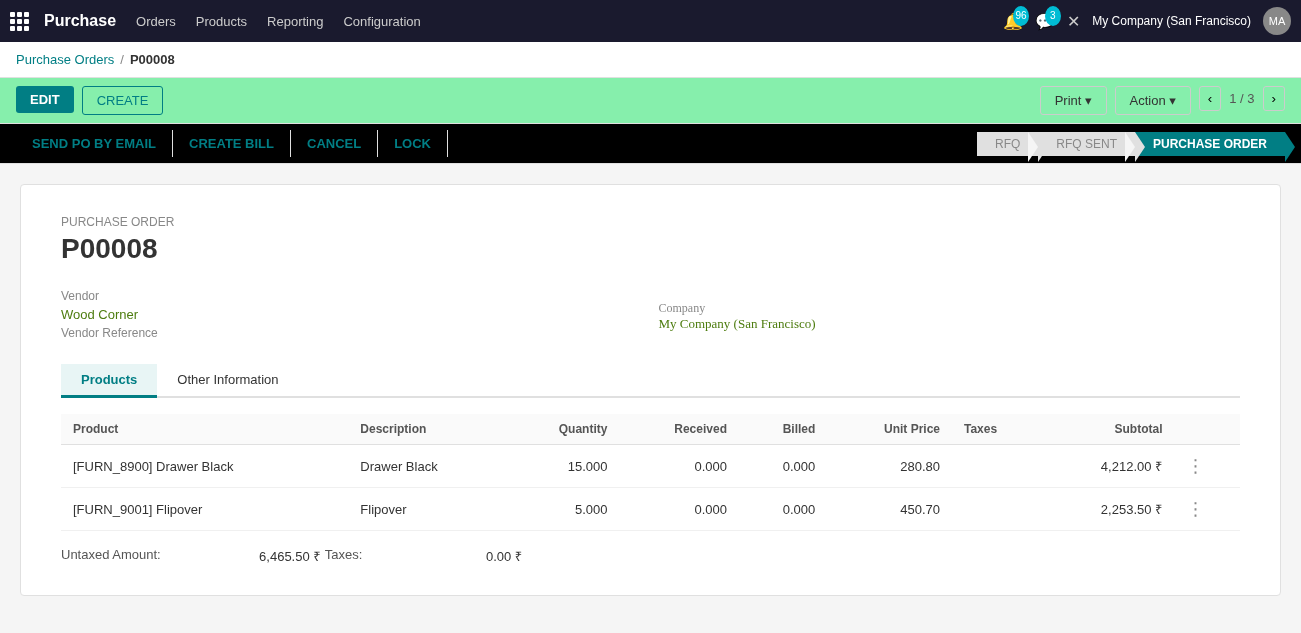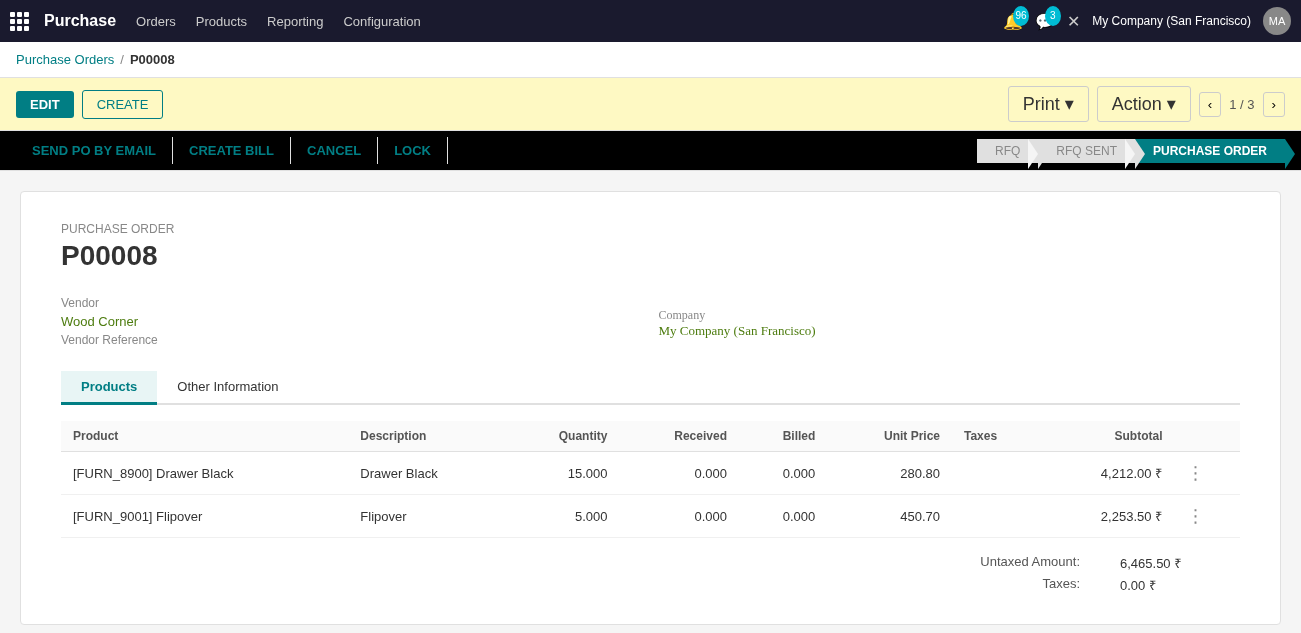--- a/index.html
+++ b/index.html
@@ -44,30 +44,30 @@
       gap: 6px;
       font-size: 13px;
       border-bottom: 1px solid #e0e0e0;
     }
     .breadcrumb a { color: #017e84; text-decoration: none; }
     .breadcrumb-sep { color: #888; }
     .breadcrumb-current { font-weight: 600; }
 
     
     .toolbar {
-      background: #fef9c3;
+      background: #86efac;
       padding: 8px 16px;
       display: flex;
-      align-items: center;
+      align-items: flex-start;
       gap: 8px;
       border-bottom: 1px solid #e0e0e0;
     }
     .btn-edit { background: #017e84; color: #fff; border: none; padding: 6px 14px; border-radius: 3px; cursor: pointer; font-size: 13px; font-weight: bold; }
     .btn-create { background: transparent; color: #017e84; border: 1px solid #017e84; padding: 6px 14px; border-radius: 3px; cursor: pointer; font-size: 13px; }
-    .btn-dropdown { background: transparent; color: #333; border: 1px solid #ccc; padding: 6px 14px; border-radius: 3px; cursor: pointer; font-size: 18px; }
+    .btn-dropdown { background: transparent; color: #333; border: 1px solid #ccc; padding: 6px 14px; border-radius: 3px; cursor: pointer; font-size: 13px; }
     .toolbar-right { margin-left: auto; display: flex; align-items: center; gap: 8px; font-size: 13px; color: #555; }
     .nav-arrow { background: none; border: 1px solid #ccc; padding: 4px 8px; border-radius: 3px; cursor: pointer; }
 
     
     .action-bar {
       background: #000000;
       padding: 6px 16px;
       display: flex;
       align-items: center;
       gap: 0;
@@ -160,24 +160,24 @@
       background: #fafafa;
     }
     .po-table td {
       padding: 10px 12px;
       font-size: 13px;
       border-bottom: 1px solid #f0f0f0;
     }
     .po-table th.right, .po-table td.right { text-align: right; }
 
     
-    .totals { display: flex; flex-direction: column; align-items: flex-end; margin-top: 16px; gap: 4px; }
+    .totals { display: flex; align-items: flex-end; margin-top: 16px; gap: 4px; }
     .total-row { display: flex; gap: 40px; font-size: 13px; }
     .total-label { color: #555; }
-    .total-value { min-width: 120px; }
+    .total-value { text-align: right; min-width: 120px; }
 
     
     .dots { color: #888; cursor: pointer; font-size: 18px; }
   </style>
 </head>
 <body>
 
 <div class="topnav">
   <div class="grid-icon">
     <div class="grid-dot"></div>

